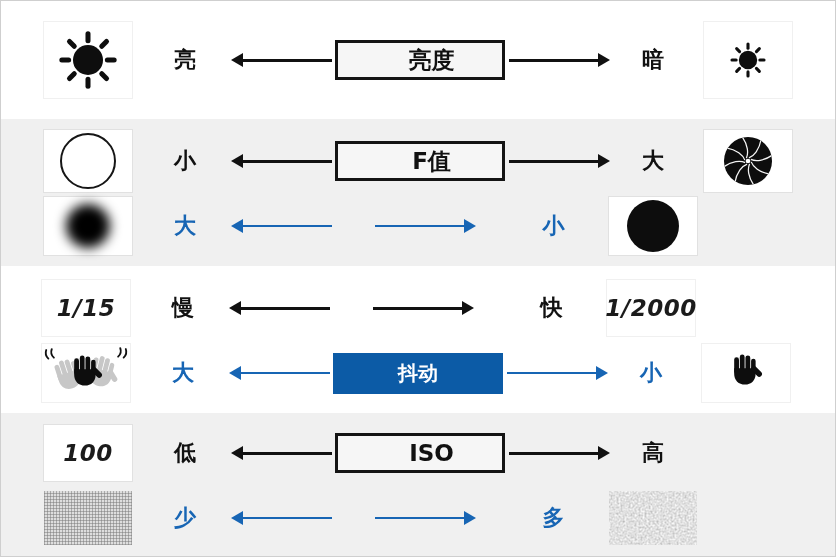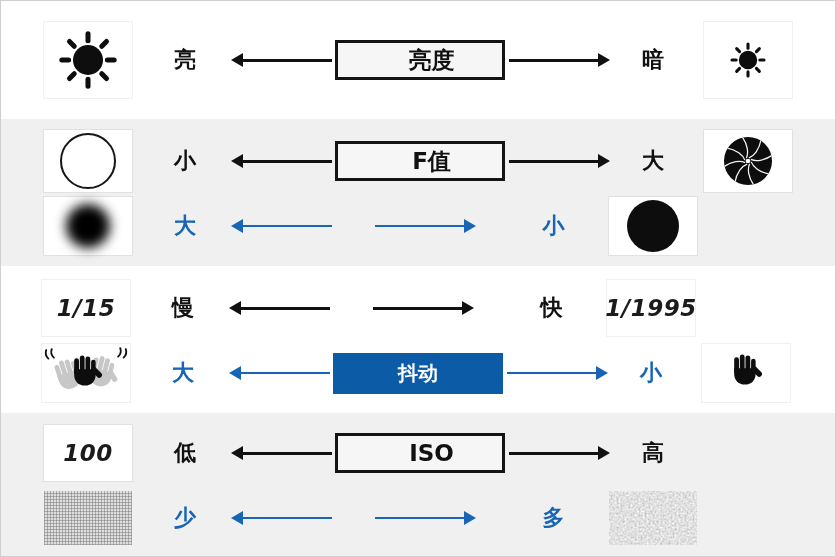--- a/index.html
+++ b/index.html
@@ -195,21 +195,21 @@
         <div class="card h56">
           <span class="num">1/15</span>
         </div>
       </div>
       <div class="side-label">慢</div>
       <div class="arrow arrow-left"></div>
       <div class="arrow arrow-right"></div>
       <div class="side-label">快</div>
       <div class="icon-cell">
         <div class="card h56">
-          <span class="num">1/1995</span>
+          <span class="num">1/2000</span>
         </div>
       </div>
     </div>
     <div class="row7 sub">
       <div class="icon-cell">
         <div class="card h58">
           <div class="shake-wrap">
             <svg class="hand hand-ghost gh-left" viewBox="0 0 32 32" width="44" height="44">
                 <use href="#hand-shape"></use>
               </svg>

